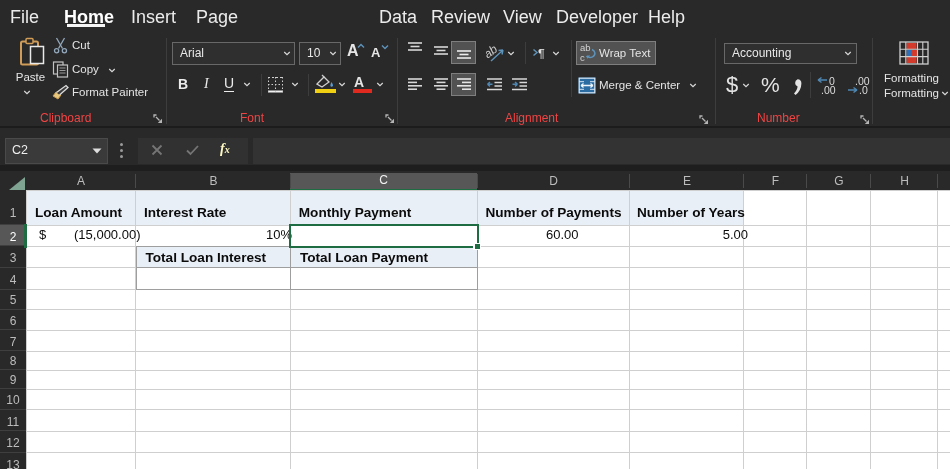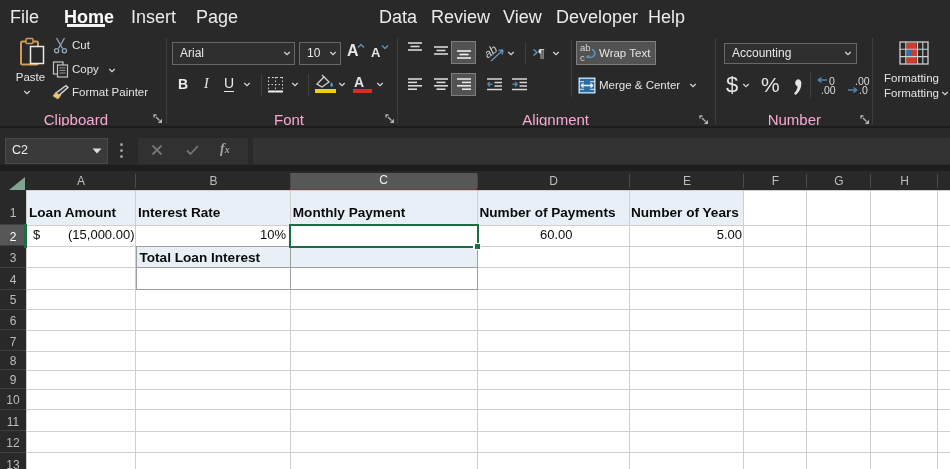--- a/index.html
+++ b/index.html
@@ -6,35 +6,35 @@
   html,body { width:950px; height:469px; overflow:hidden; background:#292929;
     font-family:"Liberation Sans", sans-serif; }
   .abs { position:absolute; }
   #stage { position:relative; width:950px; height:469px; }
   
   .tab { position:absolute; top:1px; height:32px; line-height:32px; color:#ebebeb;
     font-size:18px; }
   
   #ribbon { position:absolute; left:0; top:32px; width:950px; height:95px; background:#292929; }
   .rtxt { position:absolute; color:#e4e4e4; font-size:11.5px; white-space:nowrap; }
-  .glabel { position:absolute; color:#f9a8d4; font-size:15px; white-space:nowrap; text-align:right; }
+  .glabel { position:absolute; color:#ef4444; font-size:12px; white-space:nowrap; text-align:left; }
   .gsep { position:absolute; width:1px; background:#3d3d3d; }
   .chev { position:absolute; width:8px; height:5px; }
   .combo { position:absolute; border:1px solid #686868; background:#2f2f2f; color:#e8e8e8;
     font-size:12px; }
   .selbtn { position:absolute; background:#525252; border:1px solid #7e7e7e; }
   
   
   .hletter { position:absolute; top:171px; height:19px; color:#bdbdbd; font-size:12px;
     text-align:center; line-height:20px; }
   .vline { position:absolute; width:1px; background:#cfcfcf; }
   .hline { position:absolute; height:1px; background:#cfcfcf; }
   .rownum { position:absolute; left:0; width:24px; color:#bdbdbd; font-size:12px;
     text-align:center; }
-  .cell { position:absolute; font-size:13px; color:#0b0b0b; white-space:nowrap; }
+  .cell { position:absolute; font-size:13px; color:#0b0b0b; white-space:nowrap;margin-left:6px; }
   .b { font-weight:bold; font-size:13.6px; }
 </style>
 </head>
 <body>
 <div id="stage">
 
   <div id="menubar" class="abs" style="left:0;top:0;width:950px;height:32px;background:#292929;"></div>
   <div class="tab" style="left:10px;width:34px;">File</div>
   <div class="tab" style="left:64px;width:44px;font-weight:bold;color:#fff;">Home</div>
   <div class="abs" style="left:67px;top:24px;width:38px;height:2.5px;background:#f5f5f5;"></div>
@@ -314,21 +314,21 @@
   <div class="abs" style="left:120px;top:143px;width:3px;height:3px;border-radius:50%;background:#9a9a9a;"></div>
   <div class="abs" style="left:120px;top:149px;width:3px;height:3px;border-radius:50%;background:#9a9a9a;"></div>
   <div class="abs" style="left:120px;top:155px;width:3px;height:3px;border-radius:50%;background:#9a9a9a;"></div>
   <div class="abs" style="left:138px;top:138px;width:110px;height:26px;background:#313131;"></div>
   <svg class="abs" style="left:151px;top:144px;" width="12" height="12" viewBox="0 0 12 12">
       <path d="M1.5 1.5 L10.5 10.5 M10.5 1.5 L1.5 10.5" stroke="#757575" stroke-width="1.8"></path>
     </svg>
   <svg class="abs" style="left:186px;top:144px;" width="13" height="12" viewBox="0 0 13 12">
       <path d="M1 6.5 L4.5 10 L12 2" stroke="#757575" stroke-width="1.8" fill="none"></path>
     </svg>
-  <div class="abs" style="left:220px;top:141px;font-size:14px;font-weight:bold;font-style:italic;color:#a3a3a3;font-family:'Liberation Serif',serif;">f<span style="font-size:10px;">x</span></div>
+  <div class="abs" style="left:220px;top:141px;font-size:14px;font-weight:bold;font-style:italic;color:#fef9c3;font-family:'Liberation Serif',serif;">f<span style="font-size:10px;">x</span></div>
   <div class="abs" style="left:253px;top:138px;width:697px;height:26px;background:#333333;"></div>
 
   <div class="abs" style="left:0;top:165px;width:950px;height:6px;background:#1e1e1e;"></div>
 
   <div class="abs" style="left:0;top:171px;width:950px;height:298px;background:#292929;"></div>
   <div class="abs" style="left:26px;top:190px;width:924px;height:279px;background:#ffffff;"></div>
 
   <div class="hletter" style="left:26px;width:110px;">A</div>
   <div class="hletter" style="left:136px;width:155px;">B</div>
   <div class="abs" style="left:290px;top:172.5px;width:187px;height:18px;background:#575757;border-bottom:2.5px solid #1e6c41;color:#f2f2f2;font-size:12px;text-align:center;line-height:15px;">C</div>
@@ -409,20 +409,21 @@
   <div class="cell b" style="left:138px;top:204.5px;">Interest Rate</div>
   <div class="cell b" style="left:292.8px;top:204.5px;">Monthly Payment</div>
   <div class="cell b" style="left:479.5px;top:204.5px;">Number of Payments</div>
   <div class="cell b" style="left:631px;top:204.5px;">Number of Years</div>
   <div class="cell" style="left:33px;top:226.5px;">$</div>
   <div class="cell" style="left:68px;top:226.5px;width:66px;text-align:right;">(15,000.00)</div>
   <div class="cell" style="left:200px;top:226.5px;width:86px;text-align:right;">10%</div>
   <div class="cell" style="left:540px;top:226.5px;width:87px;">60.00</div>
   <div class="cell" style="left:680px;top:226.5px;width:62px;text-align:right;">5.00</div>
   <div class="cell b" style="left:139.5px;top:249.5px;">Total Loan Interest</div>
+  <div class="cell b" style="left:294px;top:249.5px;">Total Loan Payment</div>
 
   <div class="abs" style="left:135.5px;top:245.6px;width:342px;height:44.7px;border:1px solid #9e9e9e;"></div>
   <div class="abs" style="left:290px;top:245.6px;width:1px;height:44.7px;background:#9e9e9e;"></div>
   <div class="abs" style="left:135.5px;top:267px;width:342px;height:1px;background:#9e9e9e;"></div>
 
   <div class="abs" style="left:288.5px;top:223.6px;width:190.5px;height:24.2px;border:2.5px solid #1e6c41;background:transparent;"></div>
   <div class="abs" style="left:473px;top:242.5px;width:8px;height:7.5px;background:#fff;"></div>
   <div class="abs" style="left:474.5px;top:244px;width:5.6px;height:5px;background:#1e6c41;"></div>
 </div>
 

